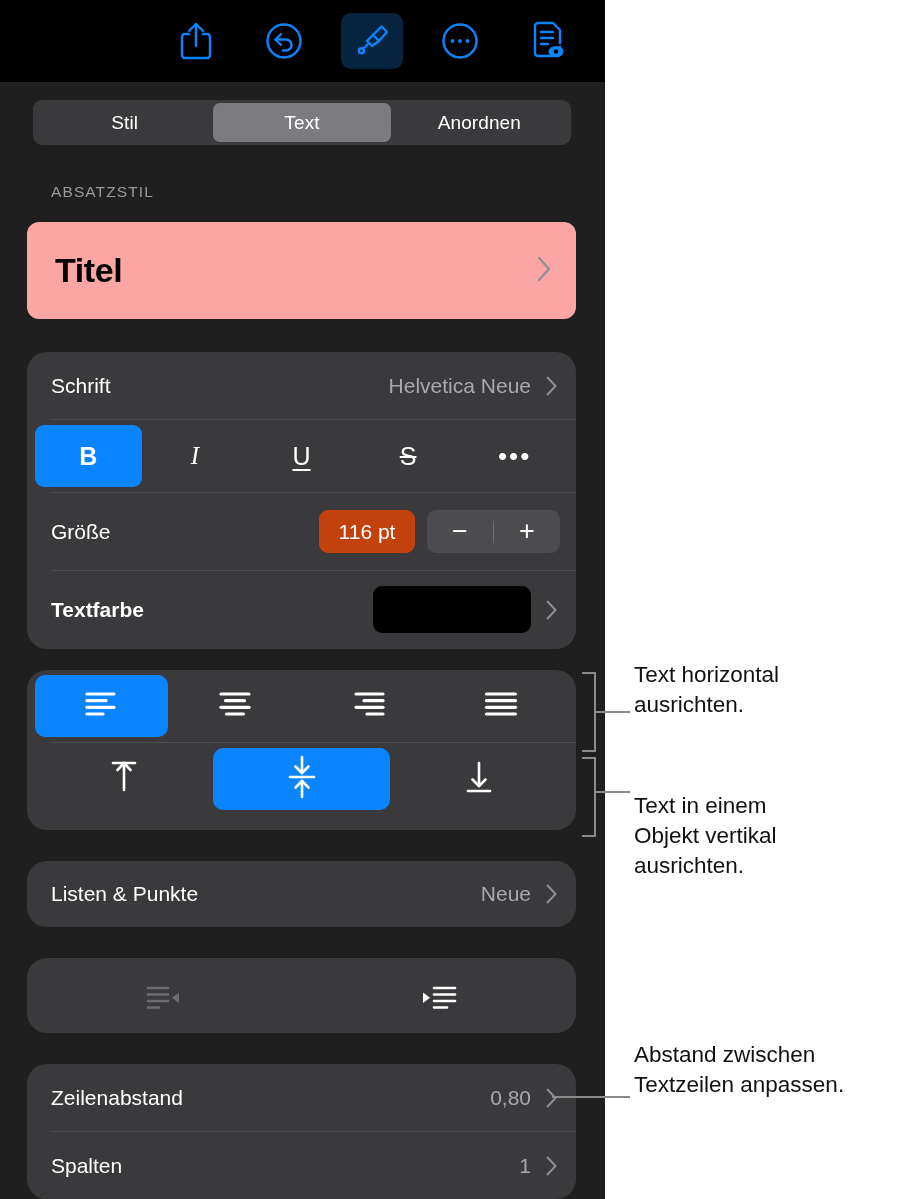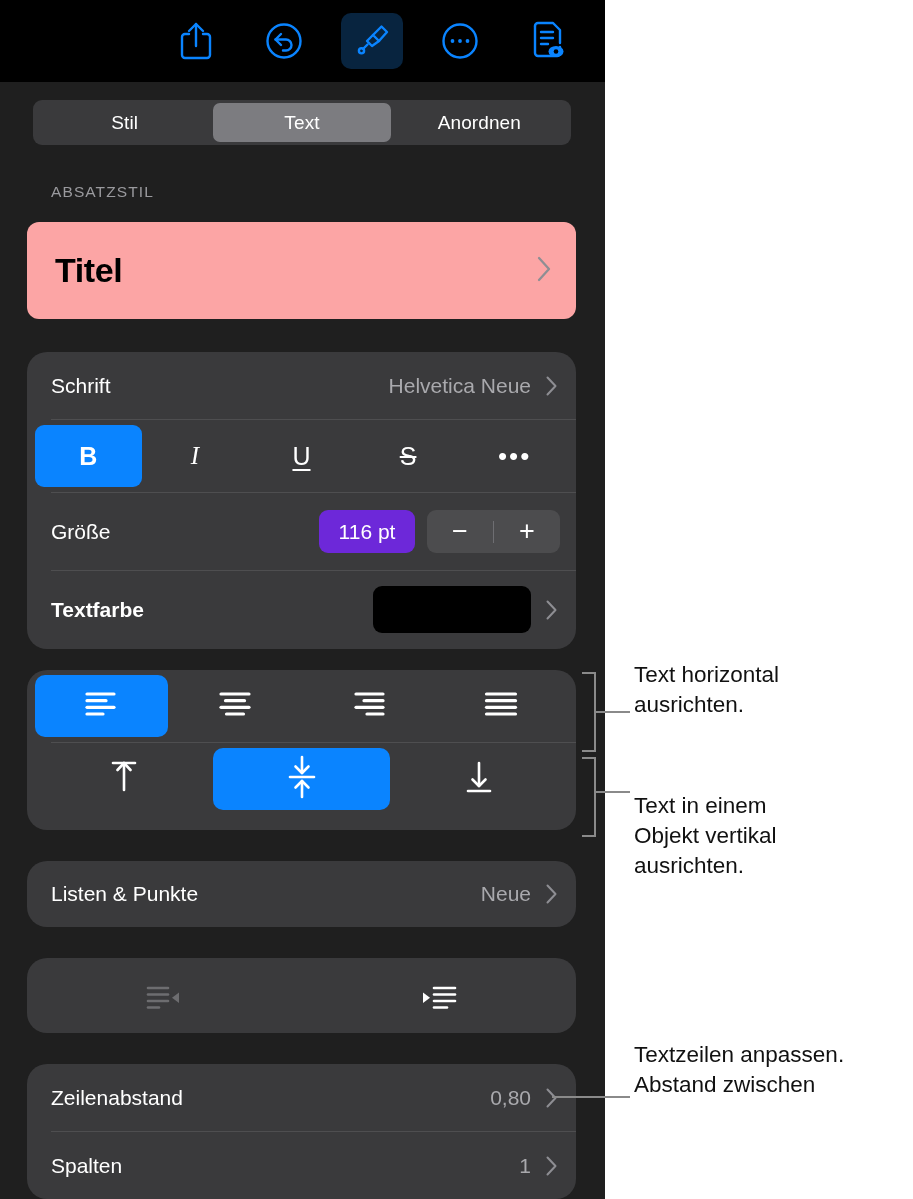--- a/index.html
+++ b/index.html
@@ -89,21 +89,21 @@
   }
   .style-btn.on { background:#0a84ff; }
   .sb-b { font-size:25px; font-weight:bold; }
   .sb-i { font-size:25px; font-family:"Liberation Serif", serif; font-style:italic; }
   .sb-u { font-size:25px; text-decoration:underline; text-underline-offset:4px; }
   .sb-s { font-size:25px; text-decoration:line-through; }
   .sb-d { font-size:26px; letter-spacing:2px; line-height:0.5; }
 
   
   .size-pill {
-    margin-left:auto; width:96px; height:43px; background:#6d28d9;
+    margin-left:auto; width:96px; height:43px; background:#c2410c;
     border-radius:9px; display:flex; align-items:center; justify-content:center;
     font-size:21px; color:#ffffff;
   }
   .stepper {
     margin-left:12px; margin-right:16px; width:133px; height:43px;
     background:#4c4c4e; border-radius:9px;
     display:flex; align-items:center;
   }
   .stepper .half {
     flex:1; display:flex; align-items:center; justify-content:center;
@@ -437,17 +437,17 @@
     <div>ausrichten.</div>
   </div>
 
   <div class="callout-text" style="left:634px; top:791px; width:270px;">
     <div>Text in einem</div>
     <div>Objekt vertikal</div>
     <div>ausrichten.</div>
   </div>
 
   <div class="callout-text" style="left:634px; top:1040px; width:280px;">
+    <div>Abstand zwischen</div>
     <div>Textzeilen anpassen.</div>
-    <div>Abstand zwischen</div>
   </div>
 
 </div>
 
 </body></html>

